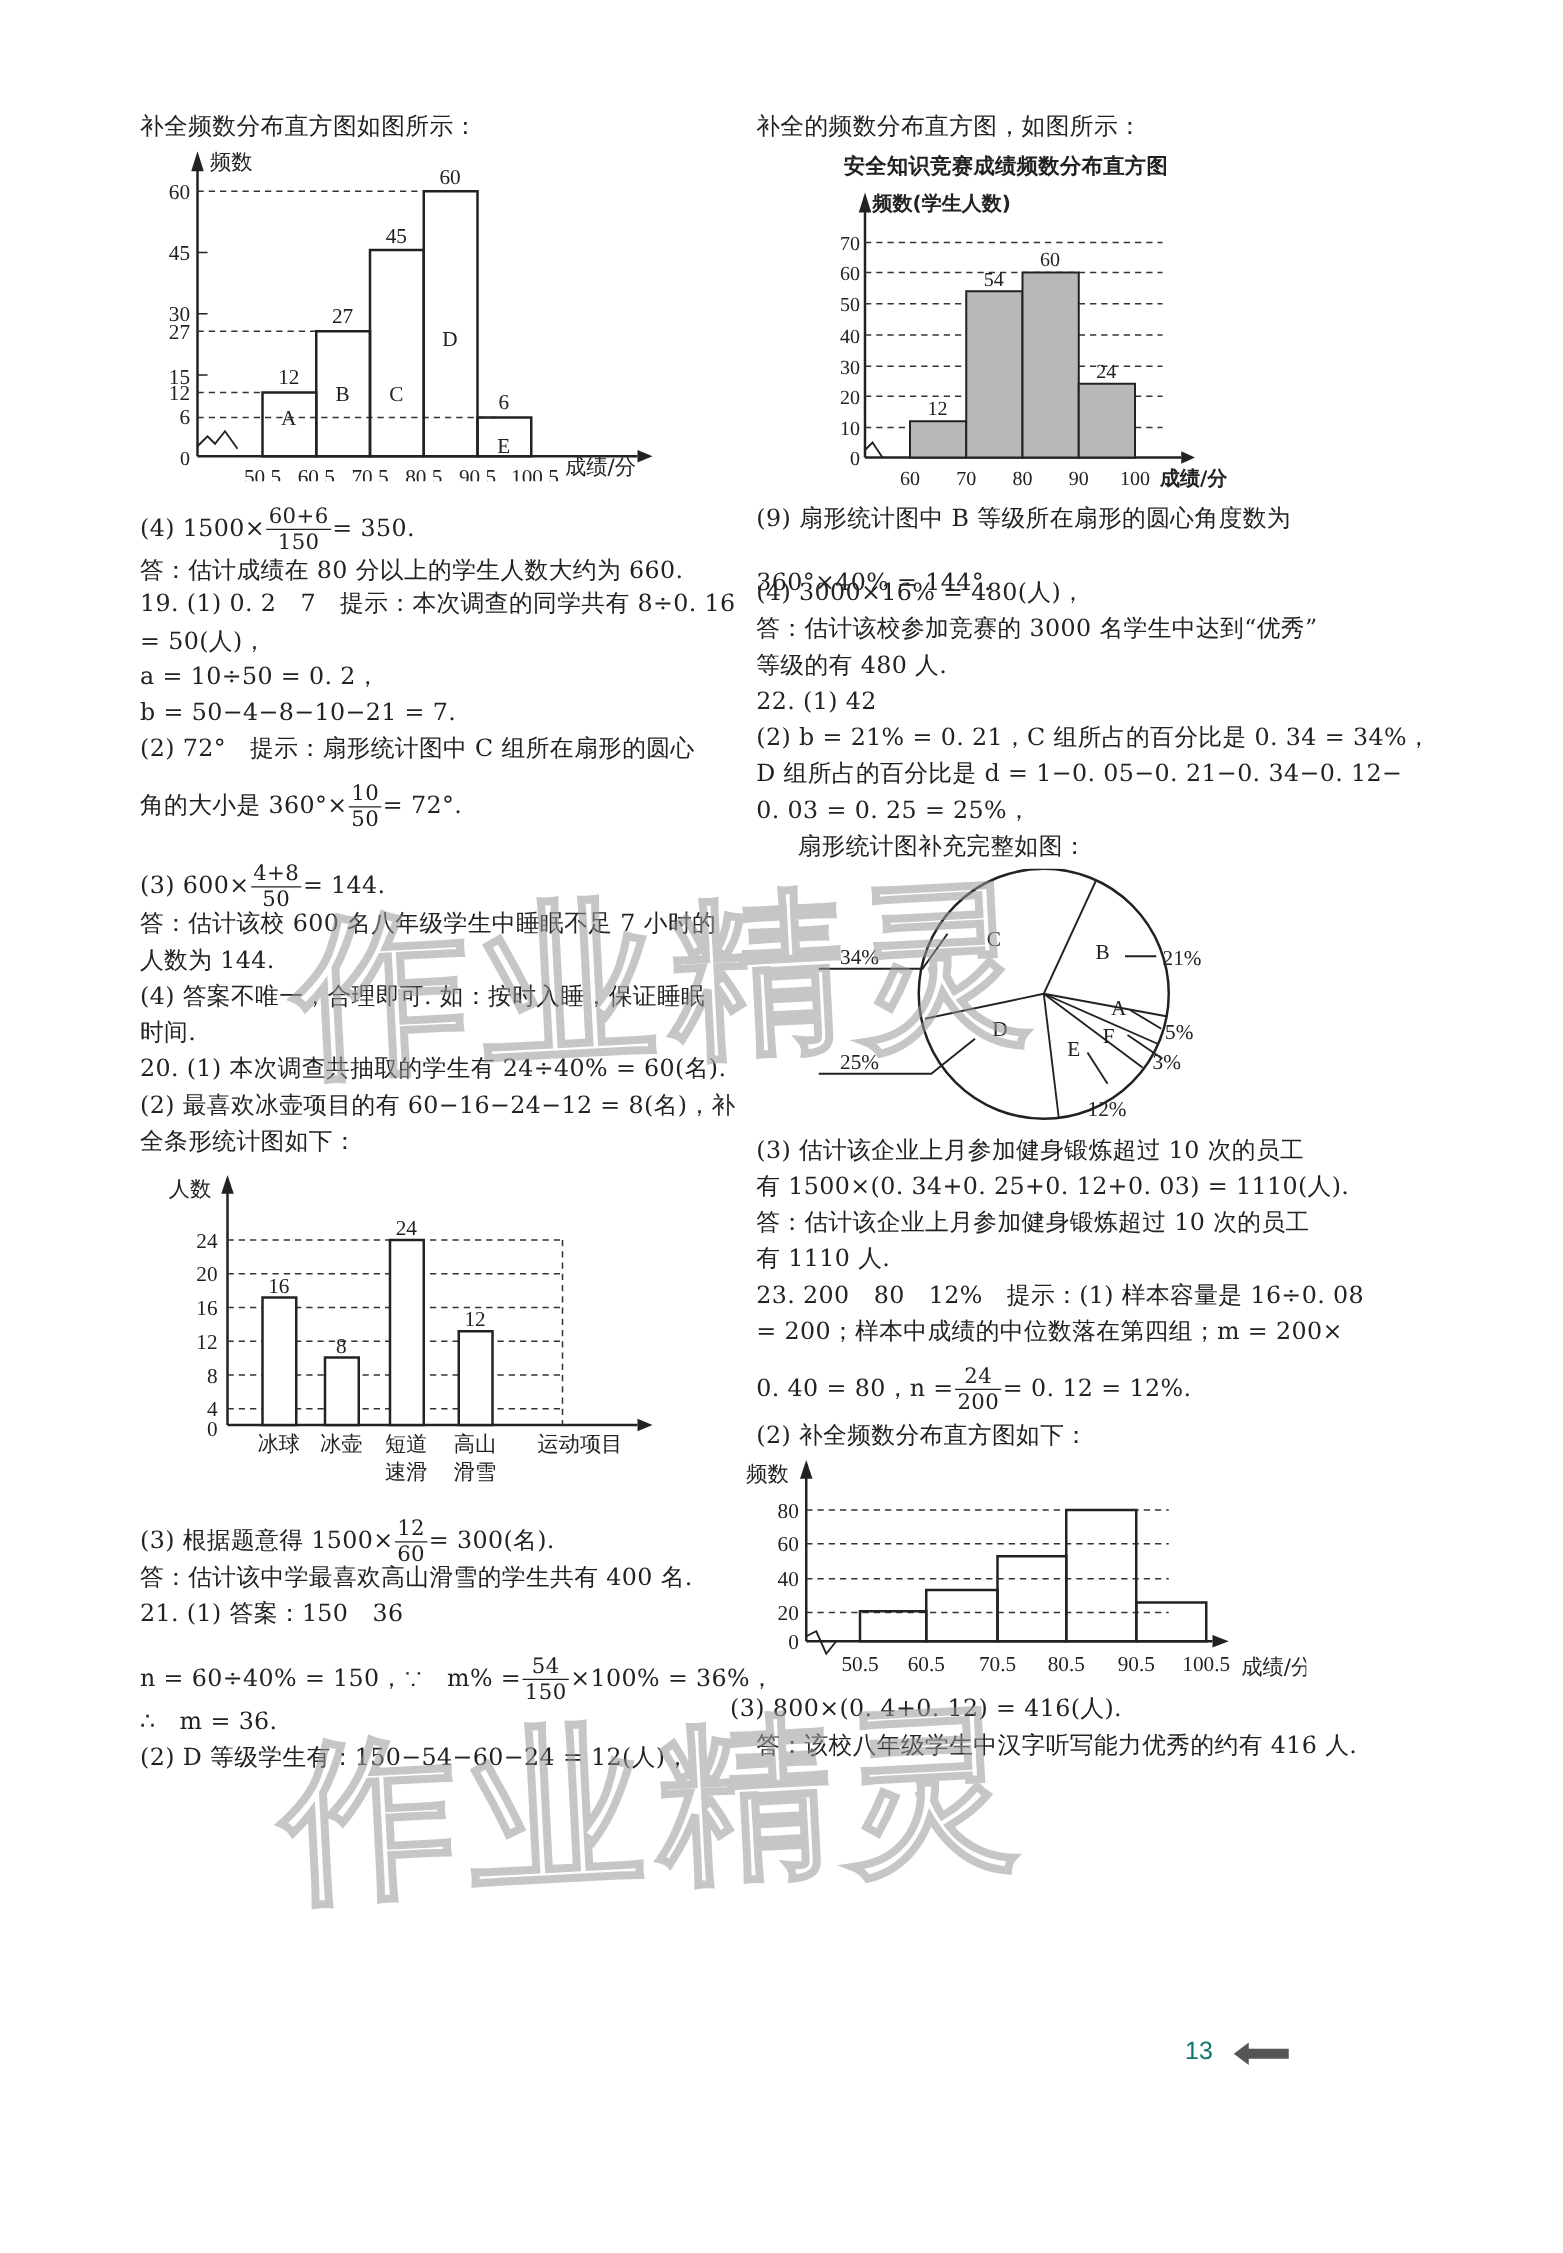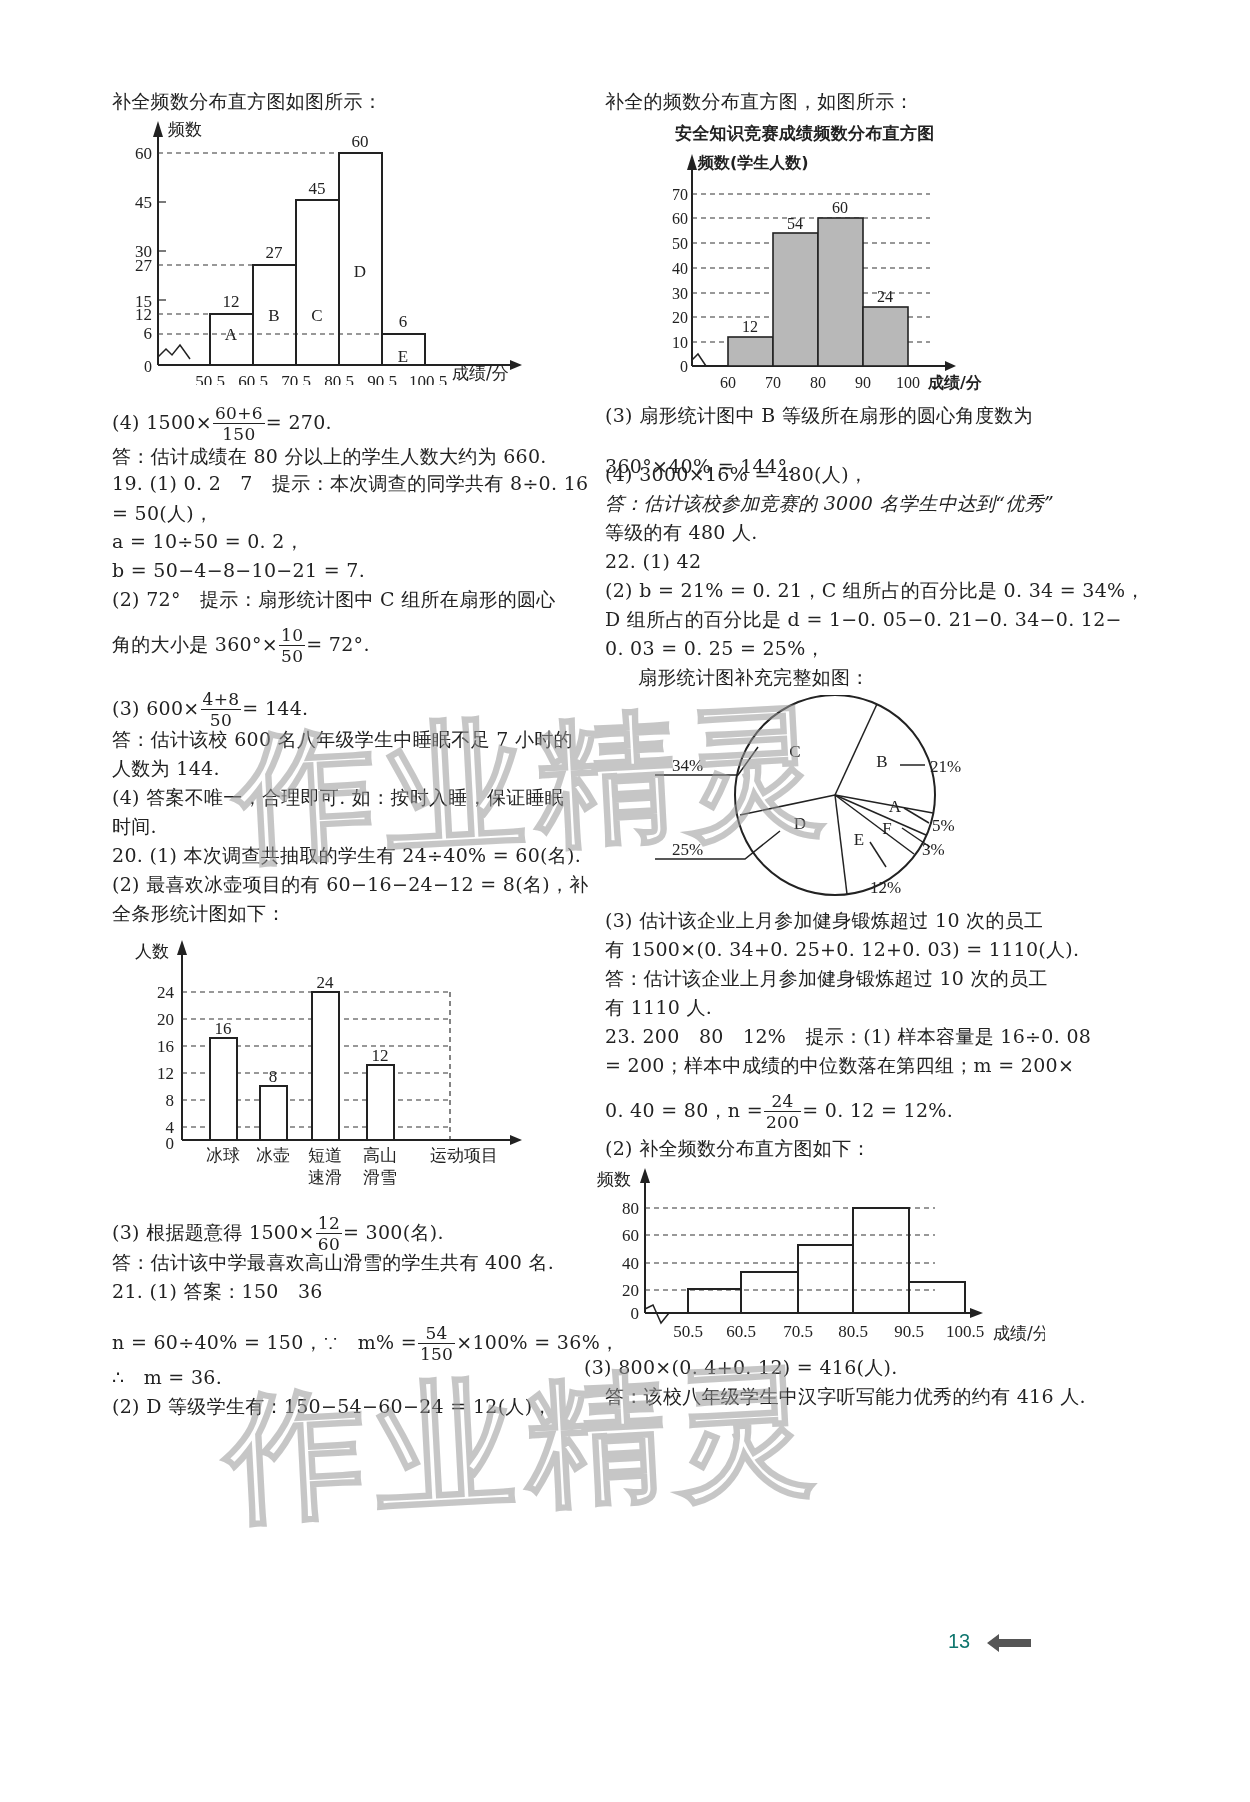--- a/index.html
+++ b/index.html
@@ -77,21 +77,21 @@
     <text x="143" y="272">60.5</text>
     <text x="186" y="272">70.5</text>
     <text x="229" y="272">80.5</text>
     <text x="272" y="272">90.5</text>
     <text x="318" y="272">100.5</text>
   </g>
   <text class="cjk" x="342" y="264" font-size="17">成绩/分</text>
 </svg>
 
 <div class="line" style="left:112px;top:398px;">
-  <span>(4) 1500×</span><span class="frac"><span class="num">60+6</span><span class="den">150</span></span><span>= 270.</span>
+  <span>(4) 1500×</span><span class="frac"><span class="num">60+6</span><span class="den">150</span></span><span>= 350.</span>
 </div>
 <div class="line" style="left:112px;top:445px;">答：估计成绩在 80 分以上的学生人数大约为 660.</div>
 <div class="line" style="left:112px;top:472px;">19. (1) 0. 2　7　提示：本次调查的同学共有 8÷0. 16</div>
 <div class="line" style="left:112px;top:502px;">= 50(人)，</div>
 <div class="line" style="left:112px;top:530px;">a = 10÷50 = 0. 2，</div>
 <div class="line" style="left:112px;top:559px;">b = 50−4−8−10−21 = 7.</div>
 <div class="line" style="left:112px;top:588px;">(2) 72°　提示：扇形统计图中 C 组所在扇形的圆心</div>
 <div class="line" style="left:112px;top:620px;">
   <span>角的大小是 360°×</span><span class="frac"><span class="num">10</span><span class="den">50</span></span><span>= 72°.</span>
 </div>
@@ -208,24 +208,24 @@
   <g font-size="16" text-anchor="middle">
     <text x="68" y="240">60</text>
     <text x="113" y="240">70</text>
     <text x="158" y="240">80</text>
     <text x="203" y="240">90</text>
     <text x="248" y="240">100</text>
   </g>
   <text class="cjk" x="268" y="240" font-size="16" font-weight="bold">成绩/分</text>
 </svg>
 
-<div class="line" style="left:605px;top:404px;">(3) 扇形统计图中 B 等级所在扇形的圆心角度数为</div>
+<div class="line" style="left:605px;top:404px;">(9) 扇形统计图中 B 等级所在扇形的圆心角度数为</div>
 <div class="line" style="left:605px;top:434px;margin-top:21px;">360°×40% = 144°.</div>
 <div class="line" style="left:605px;top:463px;">(4) 3000×16% = 480(人)，</div>
-<div class="line" style="left:605px;top:492px;font-style:italic;">答：估计该校参加竞赛的 3000 名学生中达到“优秀”</div>
+<div class="line" style="left:605px;top:492px;">答：估计该校参加竞赛的 3000 名学生中达到“优秀”</div>
 <div class="line" style="left:605px;top:521px;">等级的有 480 人.</div>
 <div class="line" style="left:605px;top:550px;">22. (1) 42</div>
 <div class="line" style="left:605px;top:579px;">(2) b = 21% = 0. 21，C 组所占的百分比是 0. 34 = 34%，</div>
 <div class="line" style="left:605px;top:608px;">D 组所占的百分比是 d = 1−0. 05−0. 21−0. 34−0. 12−</div>
 <div class="line" style="left:605px;top:637px;">0. 03 = 0. 25 = 25%，</div>
 <div class="line" style="left:605px;top:666px;margin-left:33px;">扇形统计图补充完整如图：</div>
 
 <svg style="position:absolute;left:650px;top:695px;" width="330" height="210">
   <circle cx="185" cy="100" r="100" fill="none" stroke="#222" stroke-width="2"></circle>
   <g stroke="#222" stroke-width="1.5">

